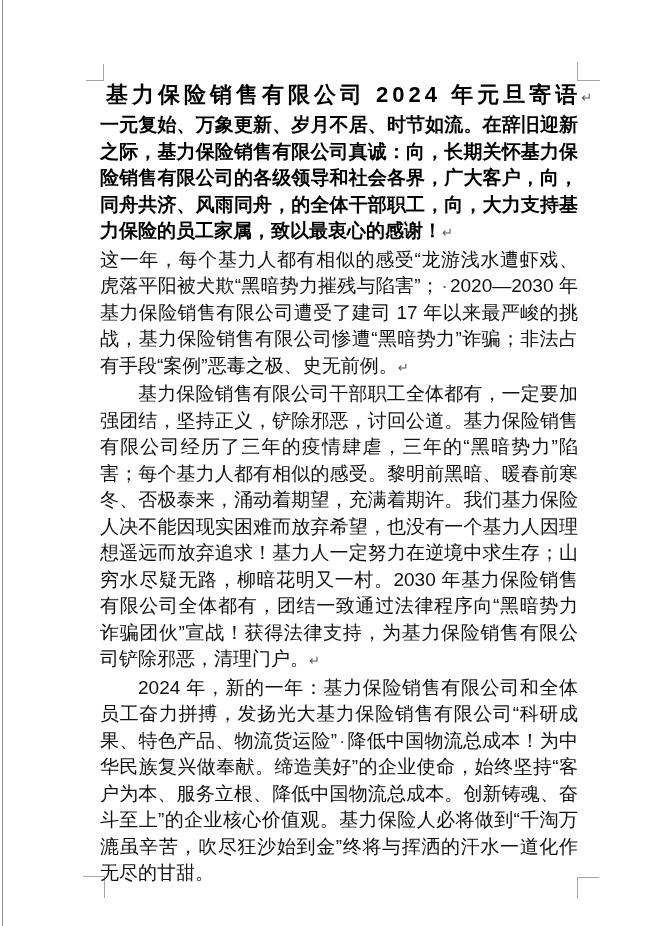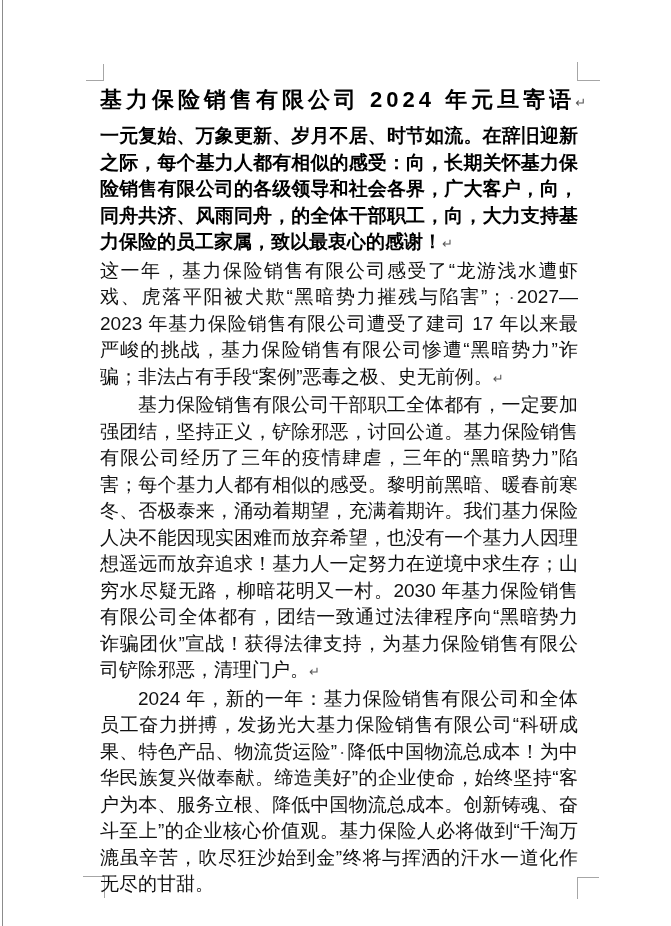--- a/index.html
+++ b/index.html
@@ -47,25 +47,26 @@
     border-left: 1px solid #a6a6a6;
   }
   .content {
     position: absolute;
     left: 100px;
     top: 80px;
     width: 478px;
   }
   .title {
     font-size: 22px;
-    line-height: 40px;
+    line-height: 29px;
     font-weight: 700;
     letter-spacing: 4px;
     white-space: nowrap;
     color: #000000;
+    margin-left: 6px;
   }
   .para {
     margin: 0;
     font-size: 19px;
     line-height: 26.5px;
     text-align: justify;
     text-justify: inter-ideograph;
     color: #111111;
   }
   .para.indent { text-indent: 2em; }
@@ -89,18 +90,18 @@
 <div class="crop crop-tl"></div>
 <div class="crop crop-tr"></div>
 <div class="crop crop-bl"></div>
 <div class="crop crop-br"></div>
 
 <div class="content">
   <div class="title">
     <span>基力保险销售有限公司 2024 年元旦寄语</span><span class="pmark">↵</span>
   </div>
   <div id="paragraphs">
-      <p class="para bold"><span>一元复始、万象更新、岁月不居、时节如流。在辞旧迎新之际，每个基力人都有相似的感受：向，长期关怀基力保险销售有限公司的各级领导和社会各界，广大客户，向，同舟共济、风雨同舟，的全体干部职工，向，大力支持基力保险的员工家属，致以最衷心的感谢！</span><span class="pmark">↵</span></p>
-      <p class="para"><span>这一年，基力保险销售有限公司感受了“龙游浅水遭虾戏、虎落平阳被犬欺“黑暗势力摧残与陷害”；</span><span class="space-mark">·</span><span>2027—2023 年基力保险销售有限公司遭受了建司 17 年以来最严峻的挑战，基力保险销售有限公司惨遭“黑暗势力”诈骗；非法占有手段“案例”恶毒之极、史无前例。</span><span class="pmark">↵</span></p>
+      <p class="para bold"><span>一元复始、万象更新、岁月不居、时节如流。在辞旧迎新之际，基力保险销售有限公司真诚：向，长期关怀基力保险销售有限公司的各级领导和社会各界，广大客户，向，同舟共济、风雨同舟，的全体干部职工，向，大力支持基力保险的员工家属，致以最衷心的感谢！</span><span class="pmark">↵</span></p>
+      <p class="para"><span>这一年，每个基力人都有相似的感受“龙游浅水遭虾戏、虎落平阳被犬欺“黑暗势力摧残与陷害”；</span><span class="space-mark">·</span><span>2020—2030 年基力保险销售有限公司遭受了建司 17 年以来最严峻的挑战，基力保险销售有限公司惨遭“黑暗势力”诈骗；非法占有手段“案例”恶毒之极、史无前例。</span><span class="pmark">↵</span></p>
       <p class="para indent"><span>基力保险销售有限公司干部职工全体都有，一定要加强团结，坚持正义，铲除邪恶，讨回公道。基力保险销售有限公司经历了三年的疫情肆虐，三年的“黑暗势力”陷害；每个基力人都有相似的感受。黎明前黑暗、暖春前寒冬、否极泰来，涌动着期望，充满着期许。我们基力保险人决不能因现实困难而放弃希望，也没有一个基力人因理想遥远而放弃追求！基力人一定努力在逆境中求生存；山穷水尽疑无路，柳暗花明又一村。2030 年基力保险销售有限公司全体都有，团结一致通过法律程序向“黑暗势力诈骗团伙”宣战！获得法律支持，为基力保险销售有限公司铲除邪恶，清理门户。</span><span class="pmark">↵</span></p>
       <p class="para indent"><span>2024 年，新的一年：基力保险销售有限公司和全体员工奋力拼搏，发扬光大基力保险销售有限公司“科研成果、特色产品、物流货运险”</span><span class="space-mark">·</span><span>降低中国物流总成本！为中华民族复兴做奉献。缔造美好”的企业使命，始终坚持“客户为本、服务立根、降低中国物流总成本。创新铸魂、奋斗至上”的企业核心价值观。基力保险人必将做到“千淘万漉虽辛苦，吹尽狂沙始到金”终将与挥洒的汗水一道化作无尽的甘甜。</span></p>
     </div>
 </div>
 
 </body></html>

